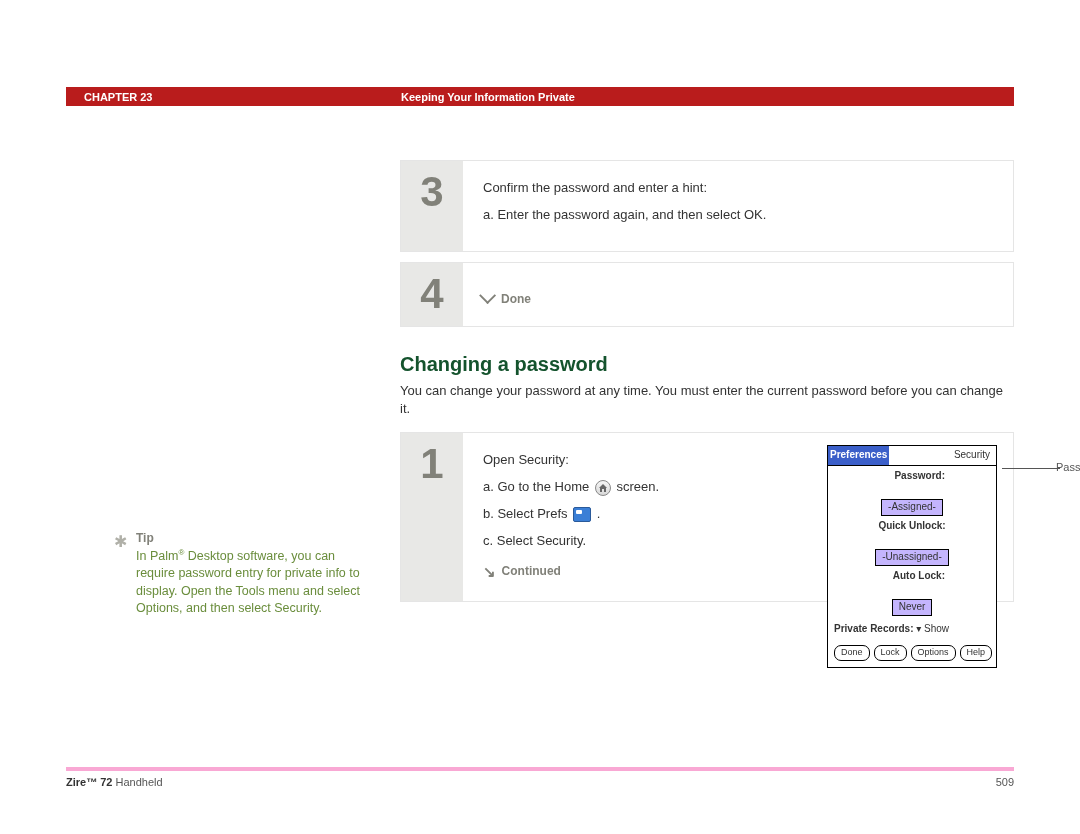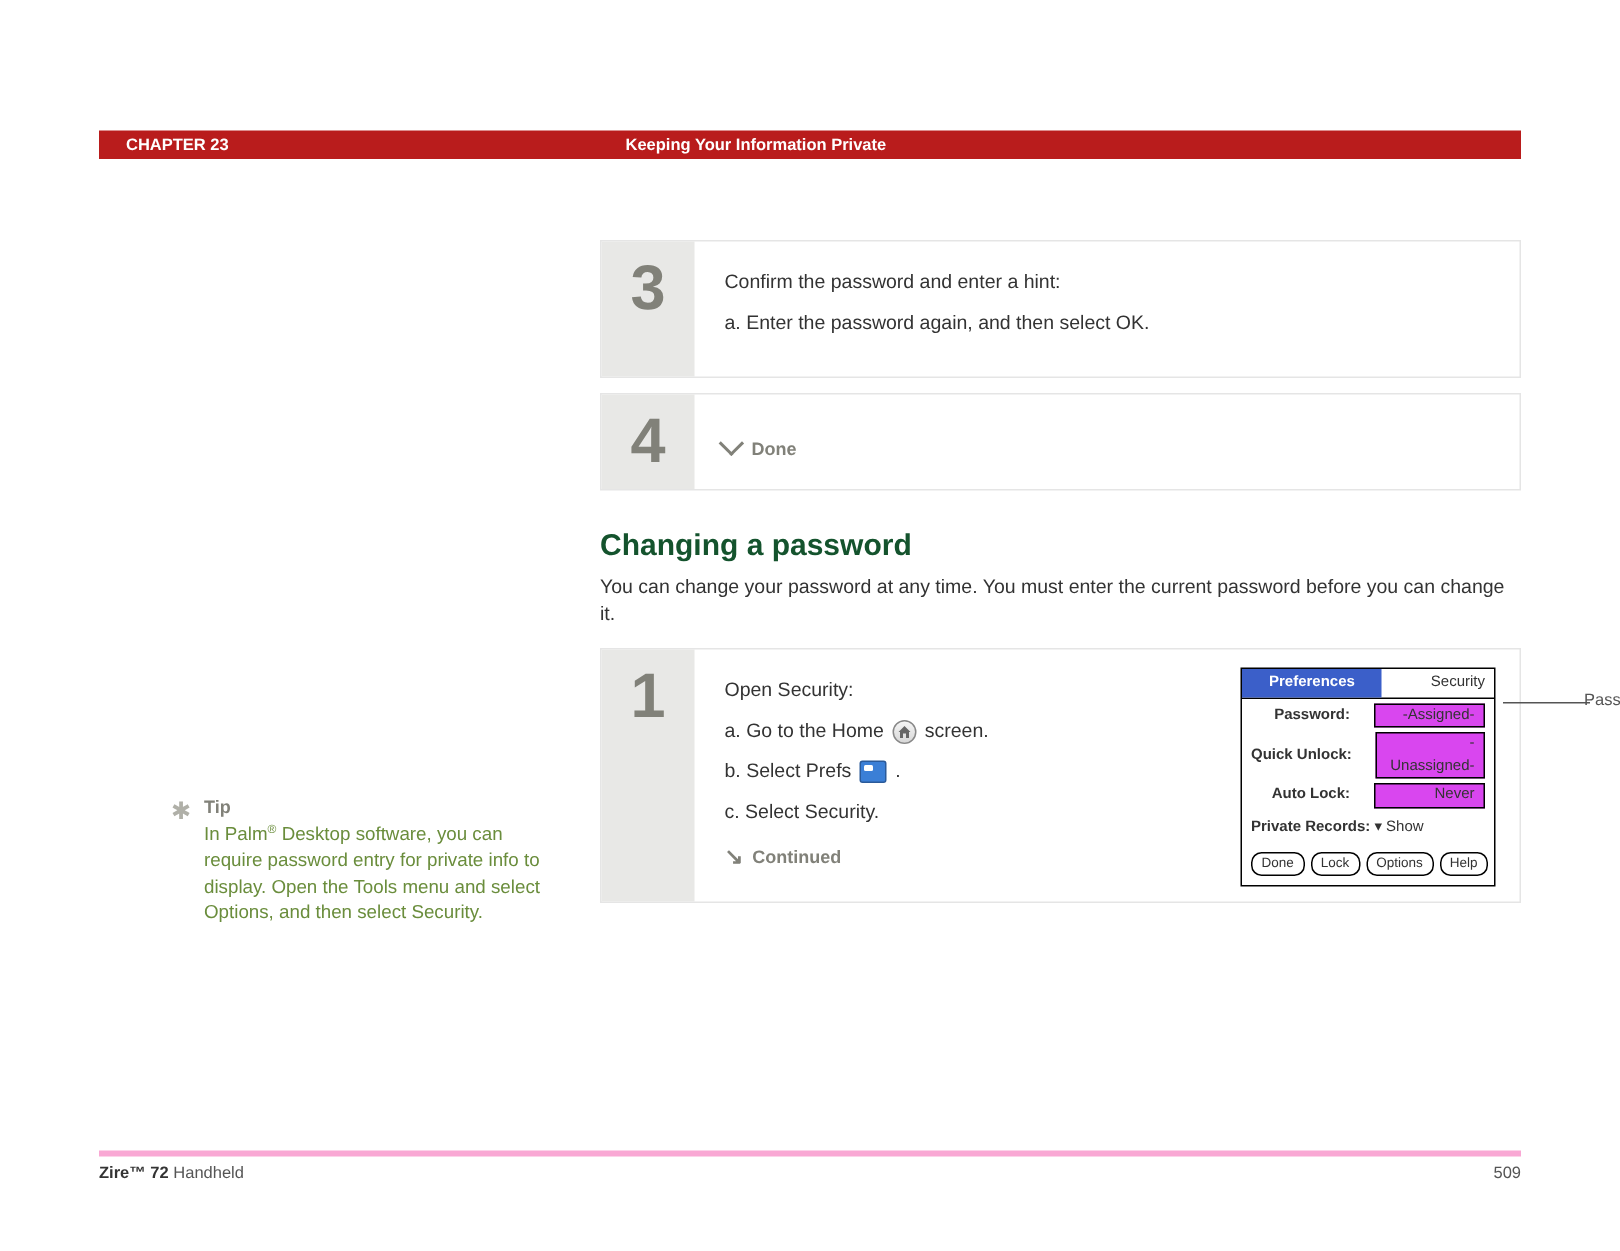--- a/index.html
+++ b/index.html
@@ -18,21 +18,21 @@
     left: 66px;
     right: 66px;
     height: 19px;
     background: #b91c1c;
     color: #fff;
     display: flex;
     align-items: center;
     font-size: 11px;
   }
   .header-bar .chapter { padding-left: 18px; font-weight: bold; }
-  .header-bar .title { position: absolute; left: 351px; font-weight: bold; }
+  .header-bar .title { position: absolute; left: 335px; font-weight: bold; }
   .content-area {
     position: absolute;
     top: 160px;
     left: 400px;
     right: 66px;
   }
   .step-block {
     border: 1px solid #e5e5e5;
     background: #fff;
     display: flex;
@@ -173,41 +173,42 @@
   }
   .palm-titlebar {
     display: flex;
     justify-content: space-between;
     border-bottom: 1px solid #000;
   }
   .palm-titlebar .prefs-tab {
     background: #3b5fc9;
     color: #fff;
     font-weight: bold;
-    padding: 2px 18px;
+    padding: 2px 2px;
     font-size: 10px;
   }
   .palm-titlebar .sec-label {
     padding: 2px 6px;
     font-size: 10px;
   }
   .palm-row {
     display: flex;
     align-items: center;
     padding: 3px 6px 0 6px;
     gap: 16px;
+    flex-direction: column;
   }
   .palm-row-label { font-weight: bold; font-size: 10px; min-width: 66px; text-align: right; }
   .palm-box {
     border: 1px solid #000;
     padding: 0px 6px;
     font-size: 10px;
     flex: 1;
     text-align: right;
-    background: #d946ef;
+    background: #c4b5fd;
   }
   .palm-private {
     padding: 6px 6px 3px 6px;
     font-size: 10px;
   }
   .palm-private b { font-weight: bold; }
   .palm-buttons {
     display: flex;
     gap: 4px;
     padding: 6px;

